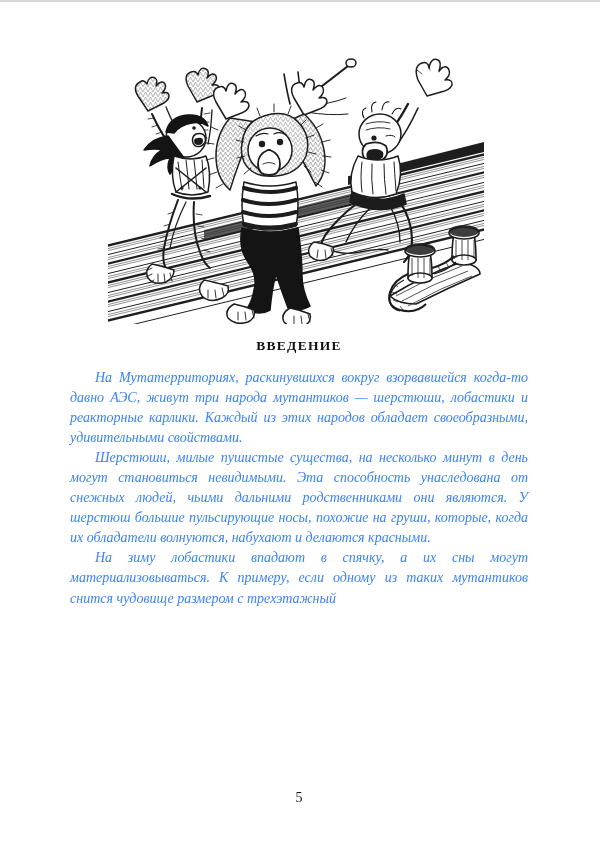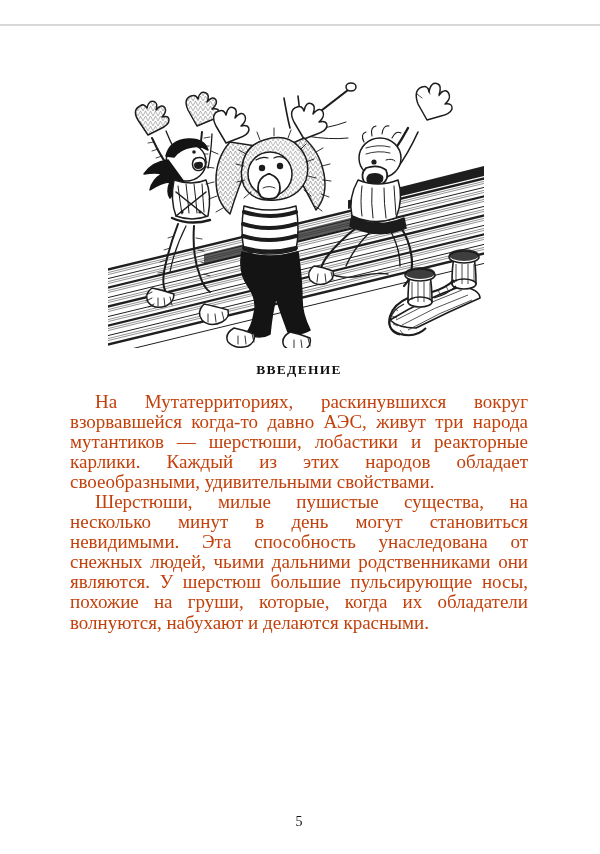--- a/index.html
+++ b/index.html
@@ -14,21 +14,20 @@
   body {
     font-family: "Liberation Serif", "DejaVu Serif", serif;
     color: #1a1a1a;
     position: relative;
   }
 
   .page {
     position: absolute;
     inset: 0;
     background: #ffffff;
-    margin-top: 24px;
   }
 
   .top-edge {
     position: absolute;
     top: 0; left: 0;
     width: 600px;
     height: 2px;
     background: #d8d8d8;
   }
 
@@ -57,27 +56,28 @@
 
   
   .body-text {
     position: absolute;
     top: 368px;
     left: 70px;
     width: 458px;
   }
 
   .body-text p {
-    font-size: 19px;
+    font-size: 14px;
     line-height: 20.05px;
     text-align: justify;
     text-justify: inter-word;
     text-indent: 25px;
-    color: #c2410c;
+    color: #3b82f6;
     hyphens: manual;
+    font-style: italic;
     -webkit-hyphens: manual;
   }
 
   .body-text p:last-child { text-align: justify; }
 
   
   .page-number {
     position: absolute;
     top: 790px;
     left: 70px;
@@ -351,17 +351,18 @@
         </g>
       </g>
     </svg>
   </div>
 
   <div class="chapter-heading">ВВЕДЕНИЕ</div>
 
   <div class="body-text">
     <p>На Мутатерриториях, раскинувшихся вокруг взорвавшейся когда-то давно АЭС, живут три народа мутантиков — шерстюши, лобастики и реакторные карлики. Каждый из этих народов обладает своеобразными, удивительными свойствами.</p>
     <p>Шерстюши, милые пушистые существа, на несколько минут в день могут становиться невидимыми. Эта способность унаследована от снежных людей, чьими дальними родственниками они являются. У шерстюш большие пульсирующие носы, похожие на груши, которые, когда их обладатели волнуются, набухают и делаются красными.</p>
+    <p>На зиму лобастики впадают в спячку, а их сны могут материализовываться. К примеру, если одному из таких мутантиков снится чудовище размером с трехэтажный</p>
   </div>
 
   <div class="page-number">5</div>
 
 </div>
 
 </body></html>

